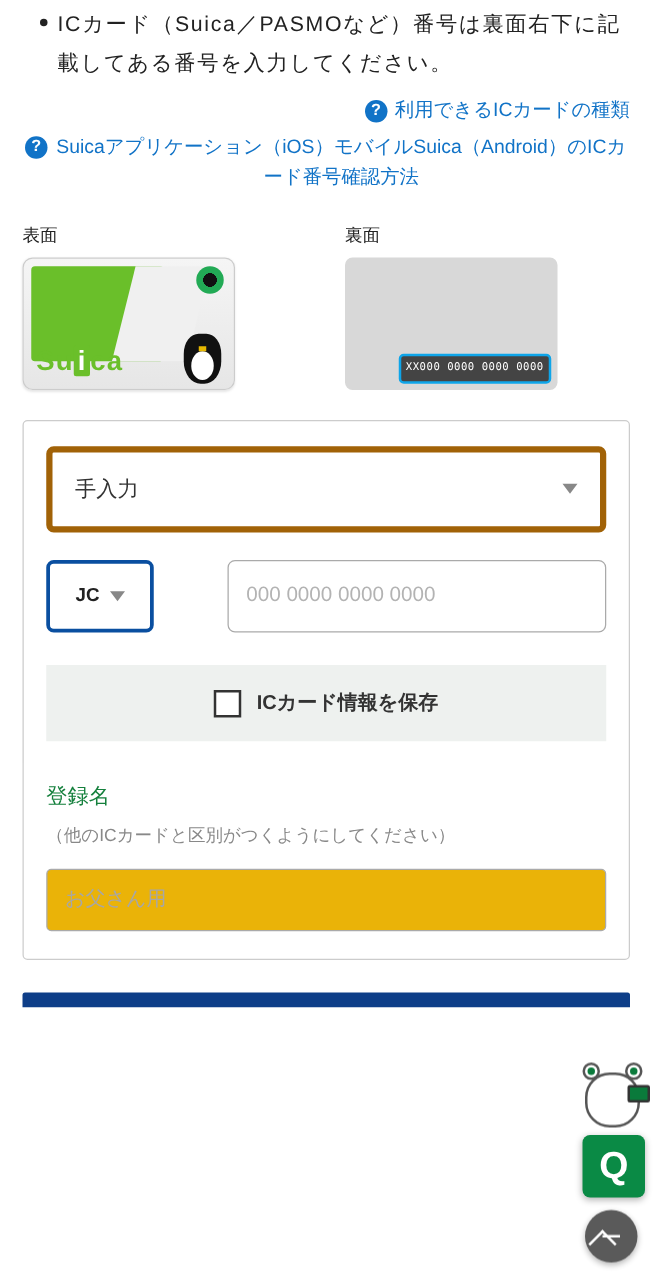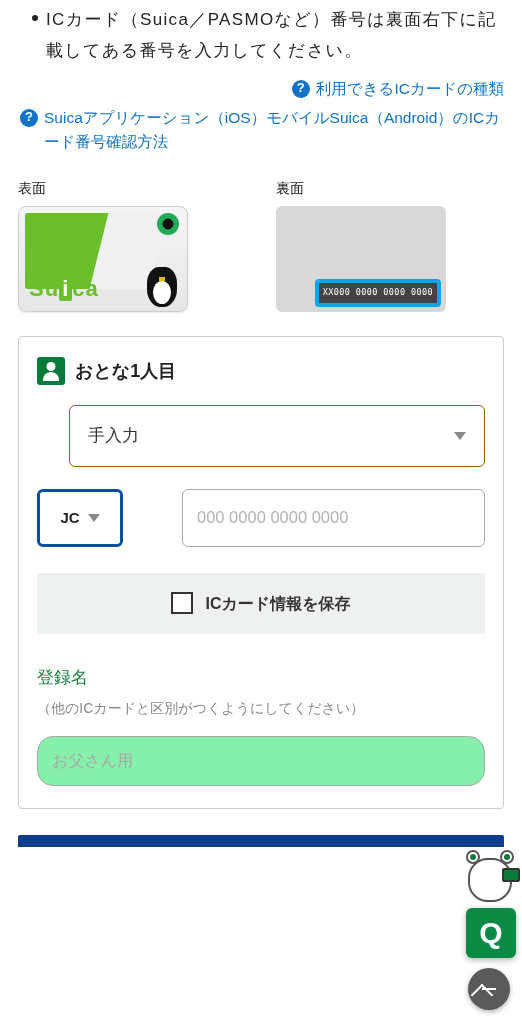--- a/index.html
+++ b/index.html
@@ -28,21 +28,21 @@
     color: #1173c7; font-size: 15.5px;
     padding: 4px 0;
   }
   .help-line.right { justify-content: flex-end; }
   .help-line .q-icon {
     width: 18px; height: 18px; border-radius: 50%;
     background: #1173c7; color: #fff; font-weight: bold;
     font-size: 13px; display: inline-flex; align-items: center; justify-content: center;
     flex: 0 0 18px; margin-top: 3px;
   }
-  .help-line .link-text { }
+  .help-line .link-text { text-align: center; }
 
   
   .card-row { display: flex; gap: 30px; margin: 14px 0 24px; }
   .card-col { flex: 1; }
   .card-label { font-size: 14px; margin-bottom: 6px; color: #222; }
 
   .card-front {
     width: 170px; height: 106px; border-radius: 8px;
     background: linear-gradient(180deg,#f5f5f5 0%, #e6e6e6 100%);
     border: 1px solid #ccc; padding: 5px; position: relative;
@@ -70,21 +70,21 @@
   .penguin-belly{position:absolute; left:6px; right:6px; top:14px; bottom:3px; background:#fff; border-radius:50%;}
   .penguin-beak{position:absolute; left:12px; top:10px; width:6px; height:4px; background:#e6b800;}
   .card-chip{position:absolute; right:8px; top:6px; width:22px; height:22px; border-radius:50%; background:radial-gradient(circle,#111 35%,#2a5 36%,#2a5 100%);}
 
   .card-back {
     width: 170px; height: 106px; border-radius: 6px;
     background: #d8d8d8; position: relative;
   }
   .card-num-box {
     position: absolute; right: 5px; bottom: 5px;
-    border: 4px solid #0ea5e9; border-radius: 4px;
+    border: 2px solid #0ea5e9; border-radius: 4px;
     background: #444; color: #fff;
     font-size: 8.5px; padding: 3px 4px; font-family: monospace;
     letter-spacing: 0.4px;
   }
 
   
   .form-box { border: 1px solid #ccc; border-radius: 4px; padding: 20px 18px 22px; }
   .person-hdr { display: flex; align-items: center; gap: 10px; margin-bottom: 20px; }
   .person-icon {
     width: 28px; height: 28px; background: #0a7a3b; border-radius: 3px;
@@ -94,24 +94,24 @@
     content:""; position:absolute; left:50%; top:5px; transform:translateX(-50%);
     width:9px; height:9px; border-radius:50%; background:#fff;
   }
   .person-icon::after {
     content:""; position:absolute; left:50%; bottom:4px; transform:translateX(-50%);
     width:16px; height:9px; border-radius:8px 8px 0 0; background:#fff;
   }
   .person-title { font-size: 18px; font-weight: 700; }
 
   .select-mode {
-    border:1px solid #a16207; border-radius:6px;
+    border:5px solid #a16207; border-radius:6px;
     padding: 16px 18px; font-size: 17px;
     display:flex; justify-content:space-between; align-items:center;
-    color:#333; margin-bottom: 22px; margin-left: 32px;
+    color:#333; margin-bottom: 22px;
   }
   .tri-down { width:0; height:0; border-left:6px solid transparent; border-right:6px solid transparent; border-top:8px solid #888;}
 
   .num-row { display:flex; gap:14px; margin-bottom: 26px;}
   .prefix-sel {
     border:3px solid #0a4fa0; border-radius:6px;
     padding: 14px 12px; font-size:15px; font-weight:600;
     display:flex; align-items:center; gap:8px; min-width:86px;
     justify-content:center;
   }
@@ -127,22 +127,22 @@
     display:flex; justify-content:center; align-items:center; gap:12px;
     color:#333; font-size:16px; font-weight:600; margin-bottom: 30px;
   }
   .chk {
     width:22px; height:22px; border:2px solid #333; background:#fff;
   }
 
   .reg-label { font-size:17px; color:#15803d; margin-bottom:6px;}
   .reg-hint { font-size:14px; color:#888; margin-bottom:16px; }
   .reg-input {
-    width:100%; border:1px solid #aaa; background:#86efac;
-    border-radius:16px; padding:15px 14px; font-size:16px;
+    width:100%; border:1px solid #aaa; background:#eab308;
+    border-radius:4px; padding:15px 14px; font-size:16px;
   }
   .reg-input::placeholder{ color:#a7a7a7; }
 
   
   .mascot {
     position:fixed; right:6px; bottom:118px; width:52px; height:52px;
   }
   .mascot-head{position:absolute; inset:4px; background:#fff; border:2px solid #555; border-radius:45%;}
   .mascot-ear{position:absolute; width:14px; height:14px; border:2px solid #555; background:#fff; border-radius:50%; top:-4px;}
   .mascot-ear.l{left:2px;} .mascot-ear.r{right:2px;}
@@ -214,24 +214,20 @@
     </div>
     <div class="card-col">
       <div class="card-label">裏面</div>
       <div class="card-back">
         <div class="card-num-box">XX000 0000 0000 0000</div>
       </div>
     </div>
   </div>
 
   <div class="form-box">
-    <div class="person-hdr">
-      <div class="person-icon"></div>
-      <div class="person-title">おとな1人目</div>
-    </div>
 
     <div class="select-mode">
       <span>手入力</span>
       <span class="tri-down"></span>
     </div>
 
     <div class="num-row">
       <div class="prefix-sel">
         <span>JC</span>
         <span class="tri-down"></span>

